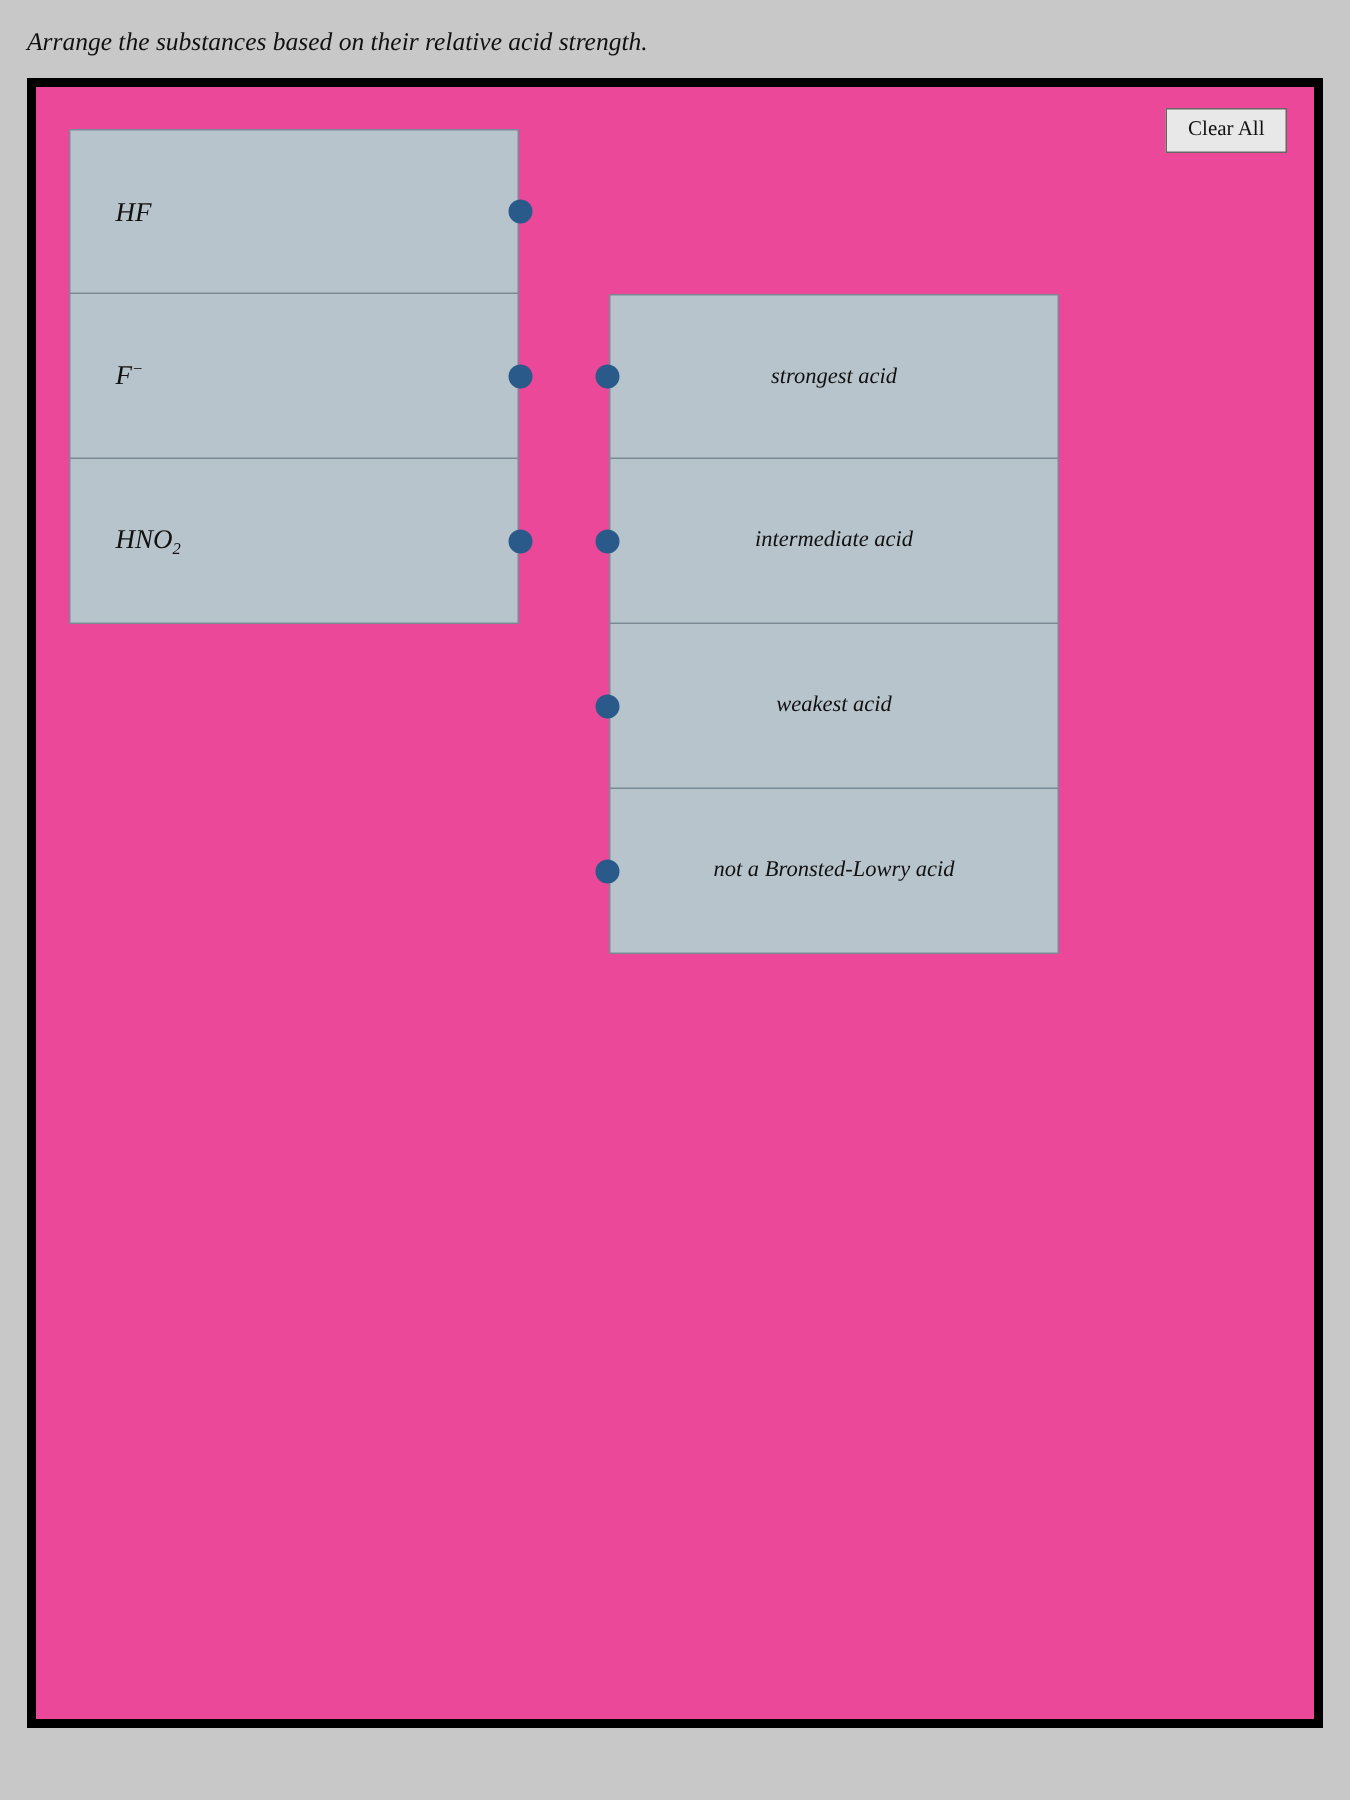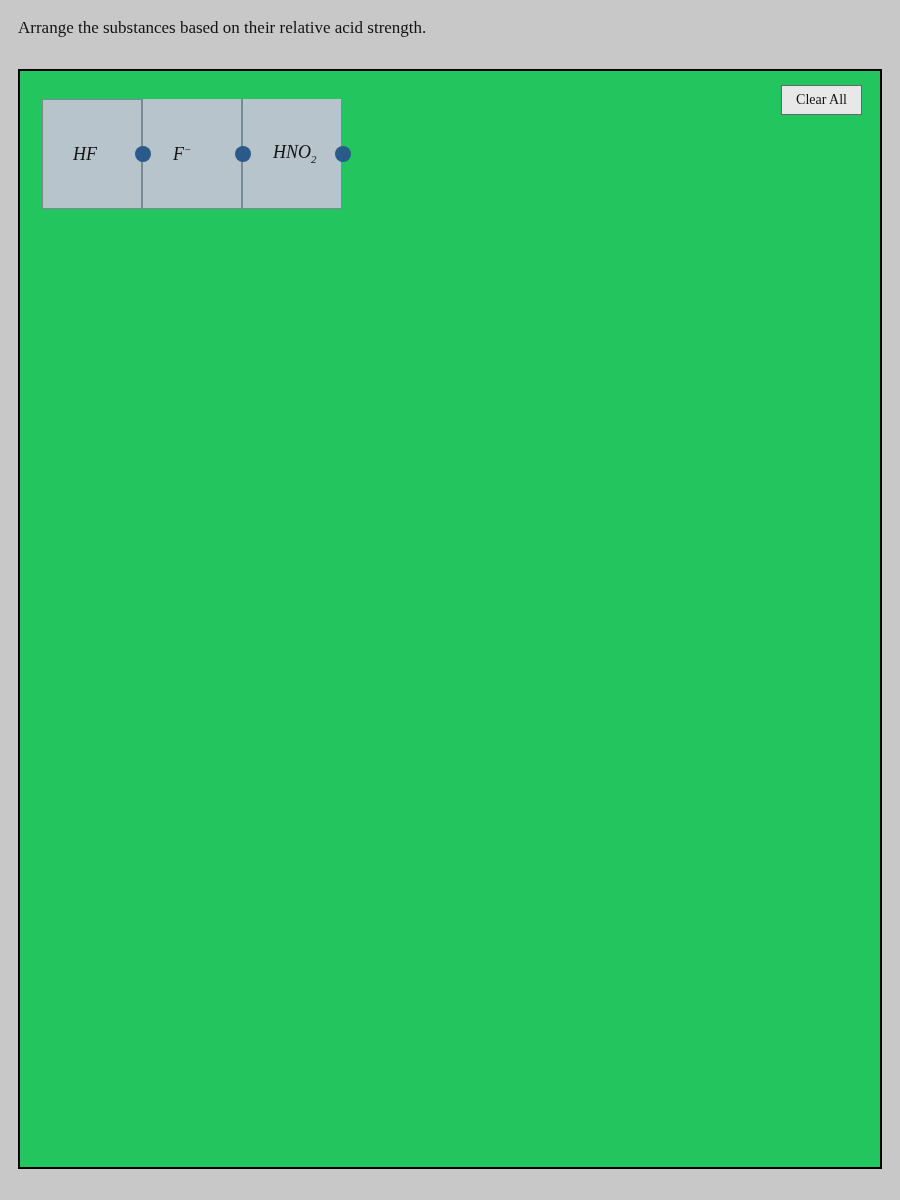--- a/index.html
+++ b/index.html
@@ -7,27 +7,28 @@
     body {
       background-color: #c8c8c8;
       font-family: Georgia, 'Times New Roman', serif;
       width: 900px;
       min-height: 1200px;
       padding: 18px 18px;
     }
 
     .page-title {
       font-size: 17px;
-      margin-bottom: 31px;
-      color: #111;
+      margin-bottom: 14px;
+      color: #111;
+      font-style: italic;
     }
 
     .main-container {
-      background-color: #22c55e;
-      border: 2px solid #000000;
+      background-color: #ec4899;
+      border: 6px solid #000000;
       padding: 18px 22px 22px 22px;
       position: relative;
       min-height: 1100px;
     }
 
     .clear-all-btn {
       position: absolute;
       top: 14px;
       right: 18px;
       background: #e8e8e8;
@@ -40,20 +41,21 @@
     }
 
     .columns-wrapper {
       display: flex;
       gap: 60px;
       margin-top: 10px;
     }
 
     .left-column {
       display: flex;
+      flex-direction: column;
       gap: 0;
       width: 300px;
     }
 
     .right-column {
       display: flex;
       flex-direction: column;
       gap: 0;
       width: 300px;
       margin-top: 110px; 
@@ -164,16 +166,39 @@
 
 
       <div class="substance-card">
         <span class="substance-label">HNO<sub>2</sub></span>
         <div class="dot-right"></div>
       </div>
 
 
     </div>
 
+    <div class="right-column">
+
+      <div class="category-card">
+        <div class="dot-left"></div>
+        <span class="category-label">strongest acid</span>
+      </div>
+
+      <div class="category-card">
+        <div class="dot-left"></div>
+        <span class="category-label">intermediate acid</span>
+      </div>
+
+      <div class="category-card">
+        <div class="dot-left"></div>
+        <span class="category-label">weakest acid</span>
+      </div>
+
+      <div class="category-card">
+        <div class="dot-left"></div>
+        <span class="category-label">not a Bronsted-Lowry acid</span>
+      </div>
+
+    </div>
 
   </div>
 
 </div>
 
 </body></html>

